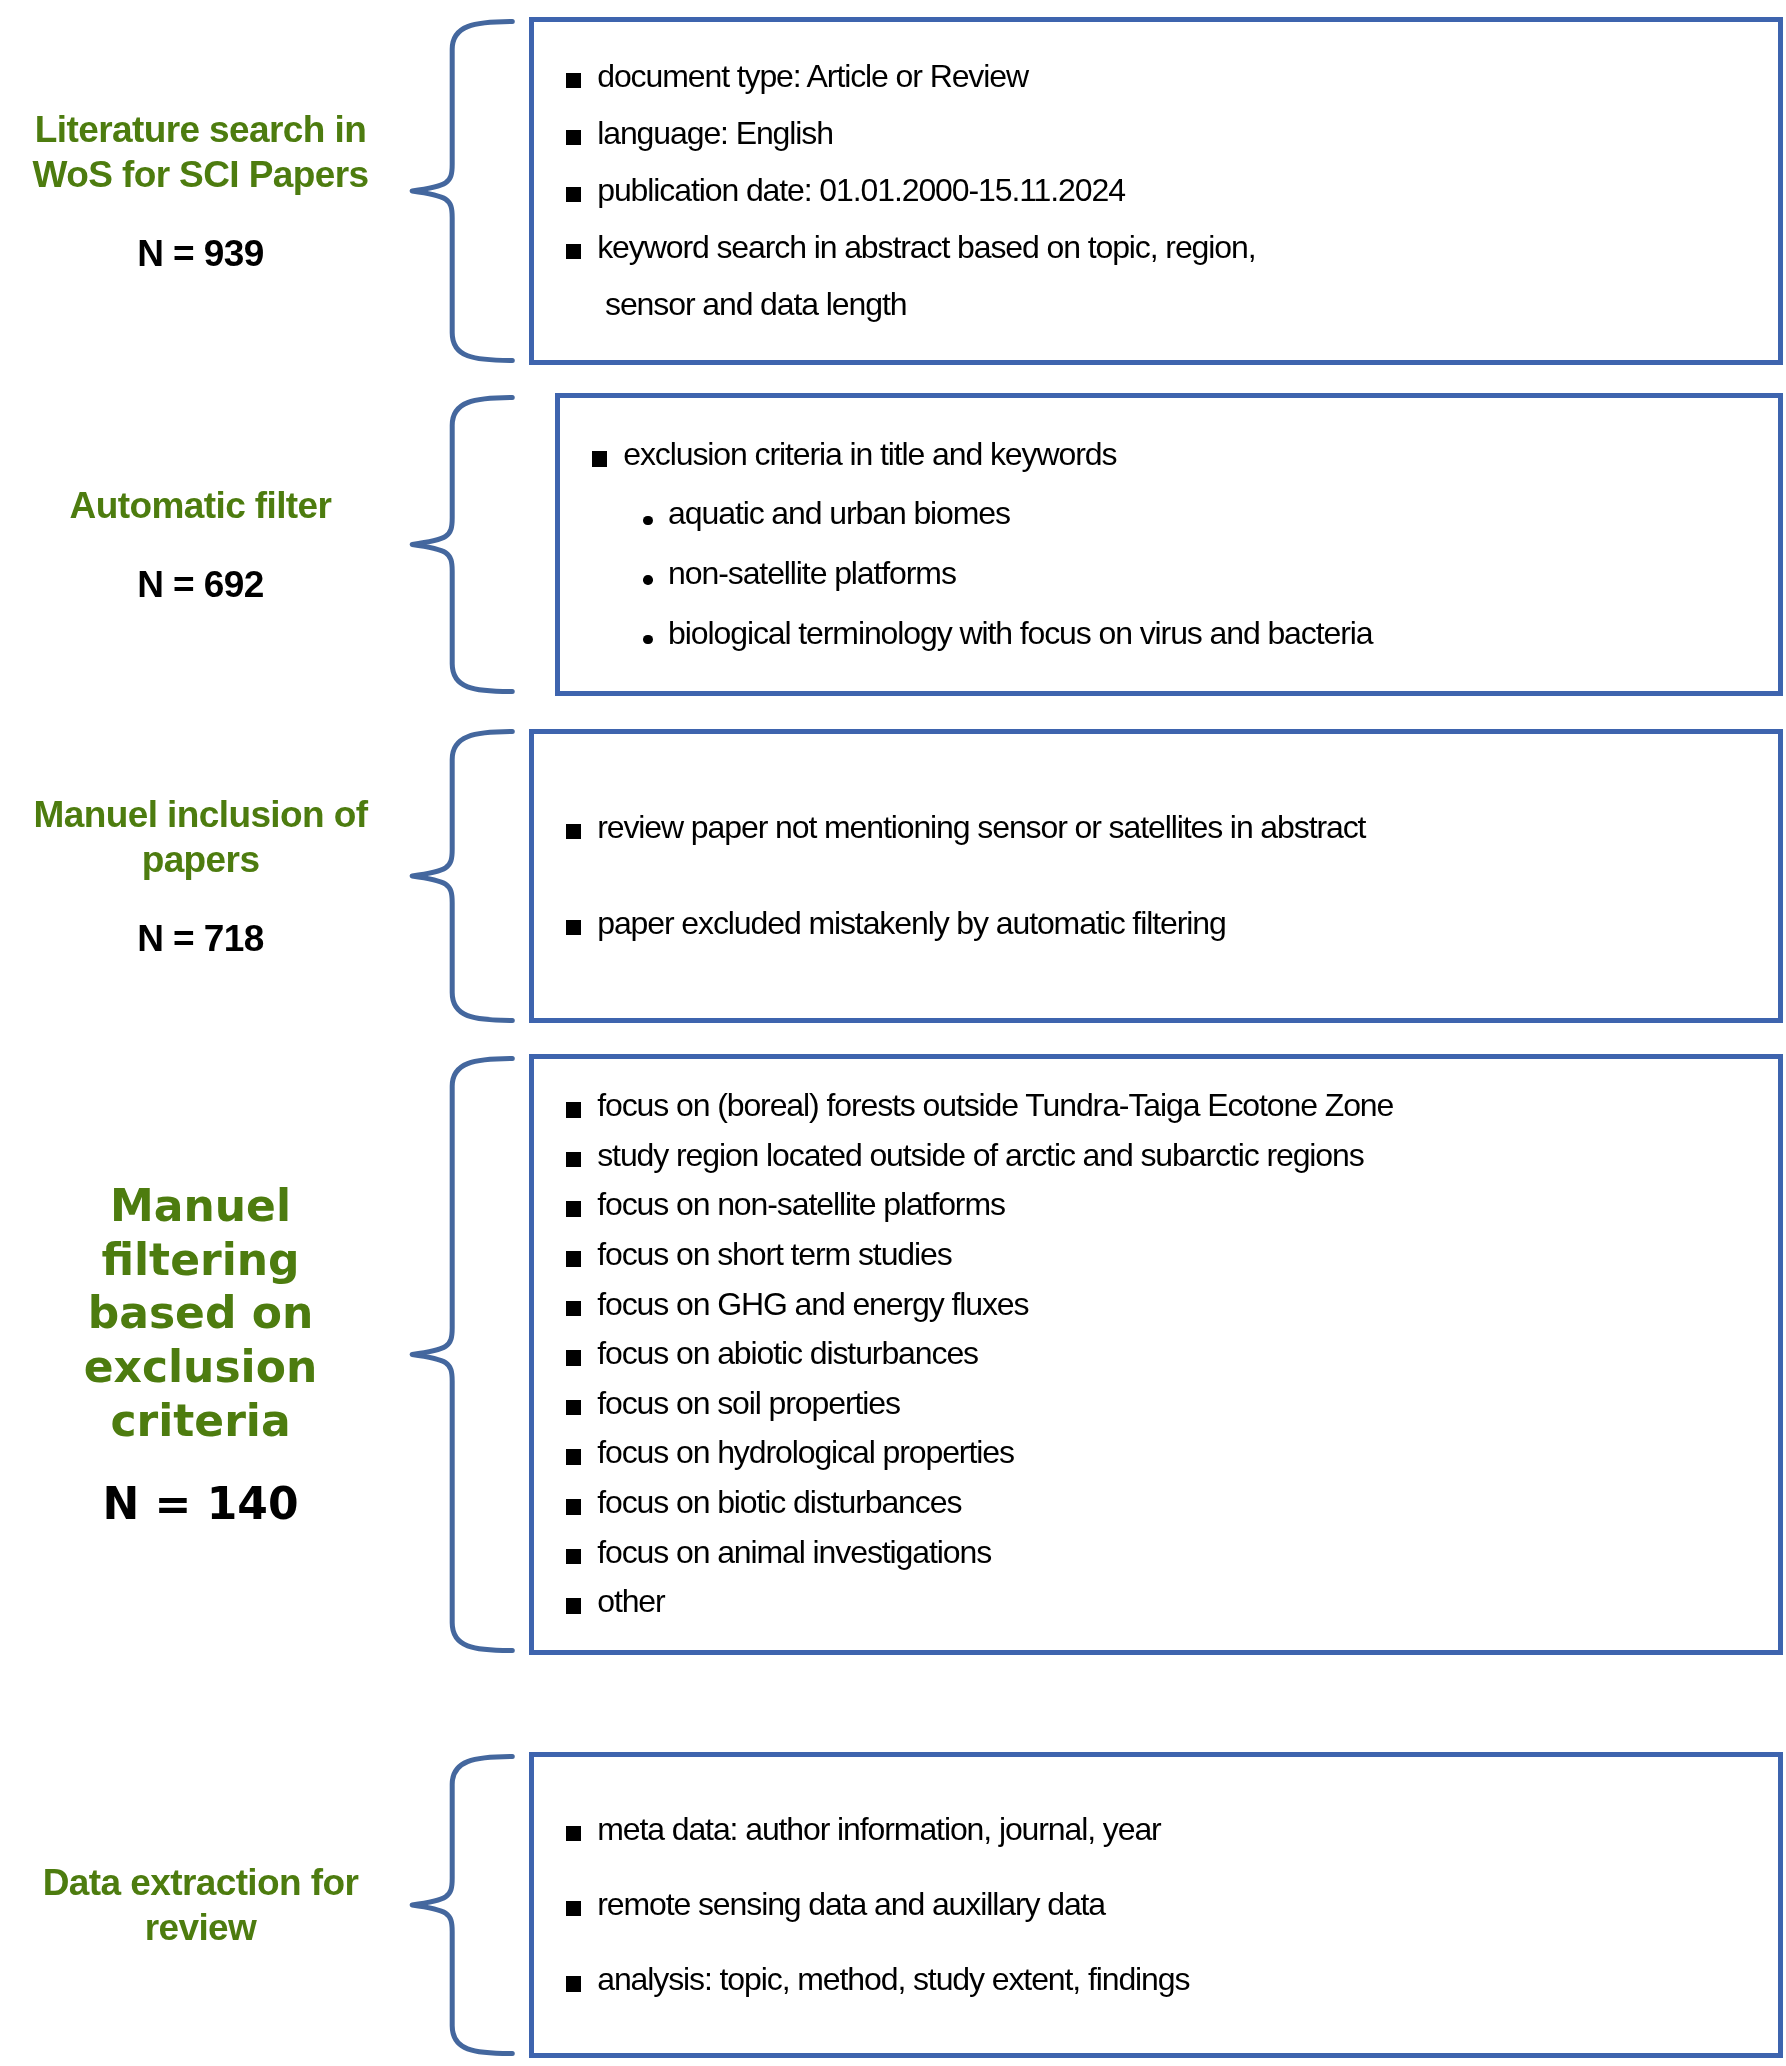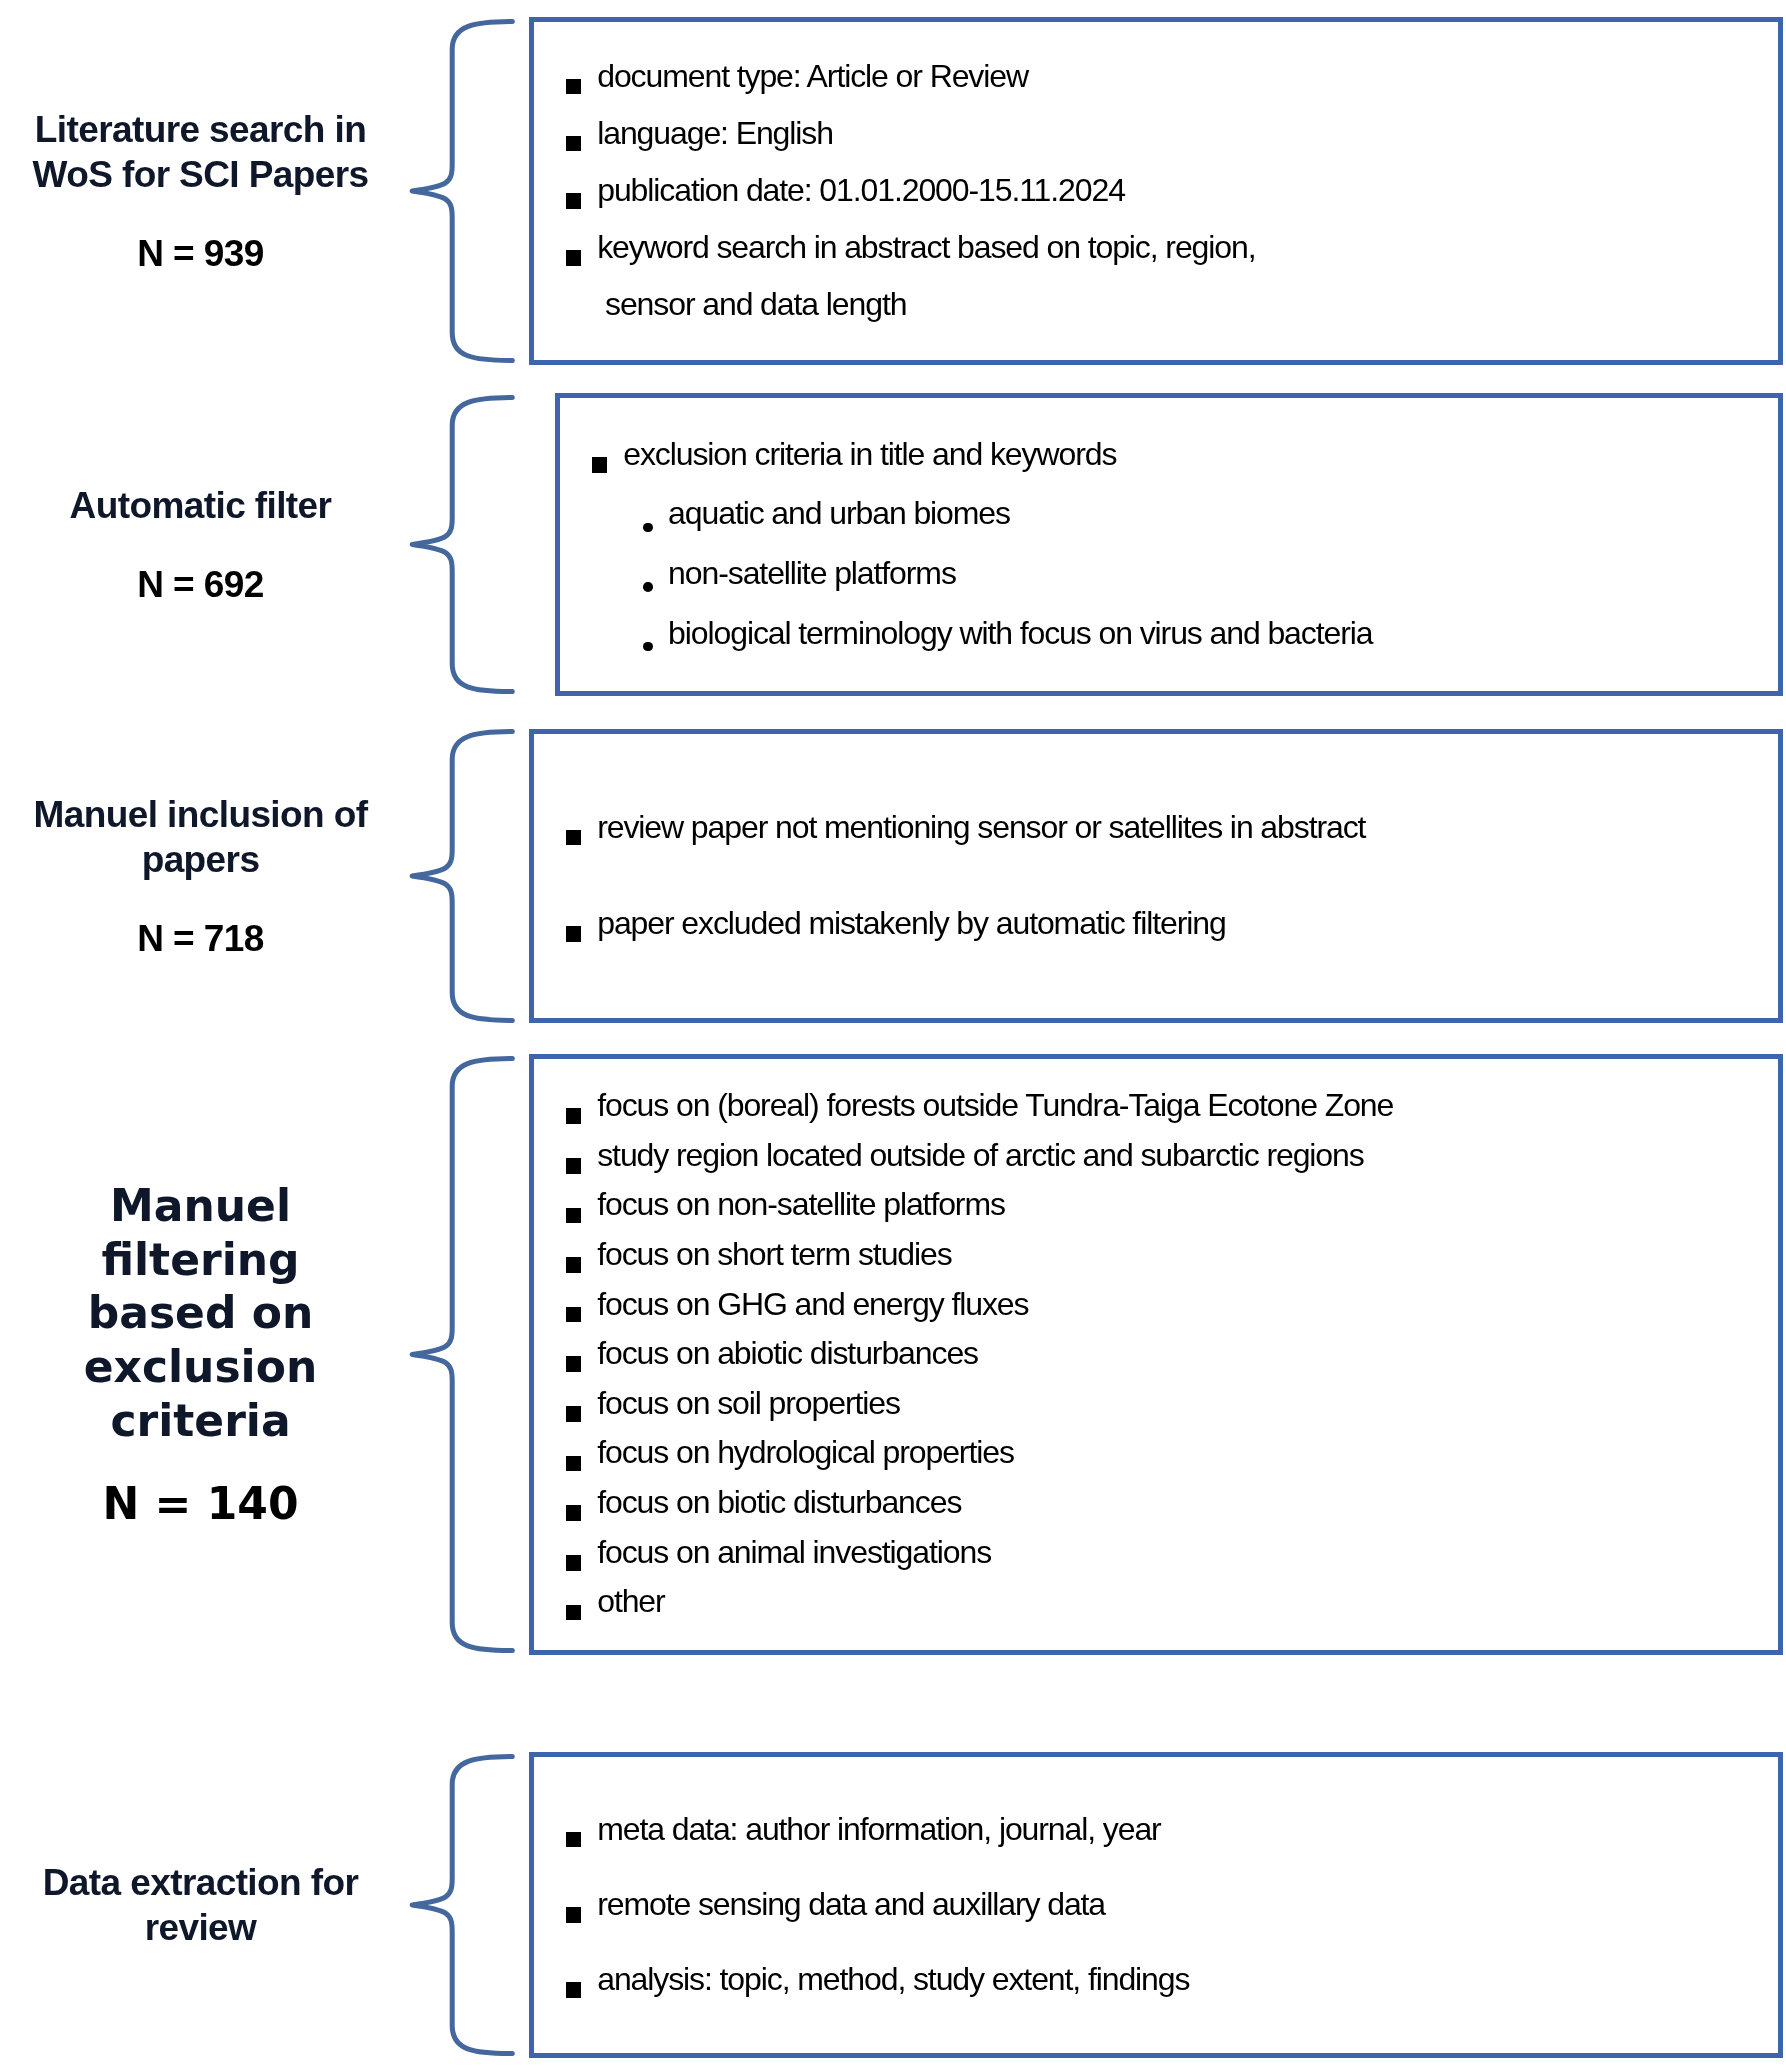--- a/index.html
+++ b/index.html
@@ -30,21 +30,21 @@
     justify-content: center;
     align-items: center;
     text-align: center;
     padding: 0 11px;
     box-sizing: border-box;
   }
   .label-lines {
     font-weight: bold;
     font-size: 37px;
     line-height: 1.22;
-    color: #0f172a;
+    color: #4d7c0f;
     letter-spacing: -0.6px;
   }
   .label-count {
     font-weight: bold;
     font-size: 37px;
     color: #000000;
     margin-top: 36px;
     letter-spacing: -0.6px;
   }
   .row.wide .label-lines,
@@ -75,21 +75,21 @@
     margin: 0;
     height: 100%;
     padding: 15.6px 16.7px 15.6px 32px;
     box-sizing: border-box;
     display: flex;
     flex-direction: column;
     justify-content: space-evenly;
   }
   .item {
     display: flex;
-    align-items: flex-end;
+    align-items: center;
     font-size: 32px;
     line-height: 1.12;
     color: #000000;
     letter-spacing: -1.1px;
   }
   .item .sq {
     flex: 0 0 auto;
     width: 14.5px;
     height: 15.6px;
     background: #000000;

